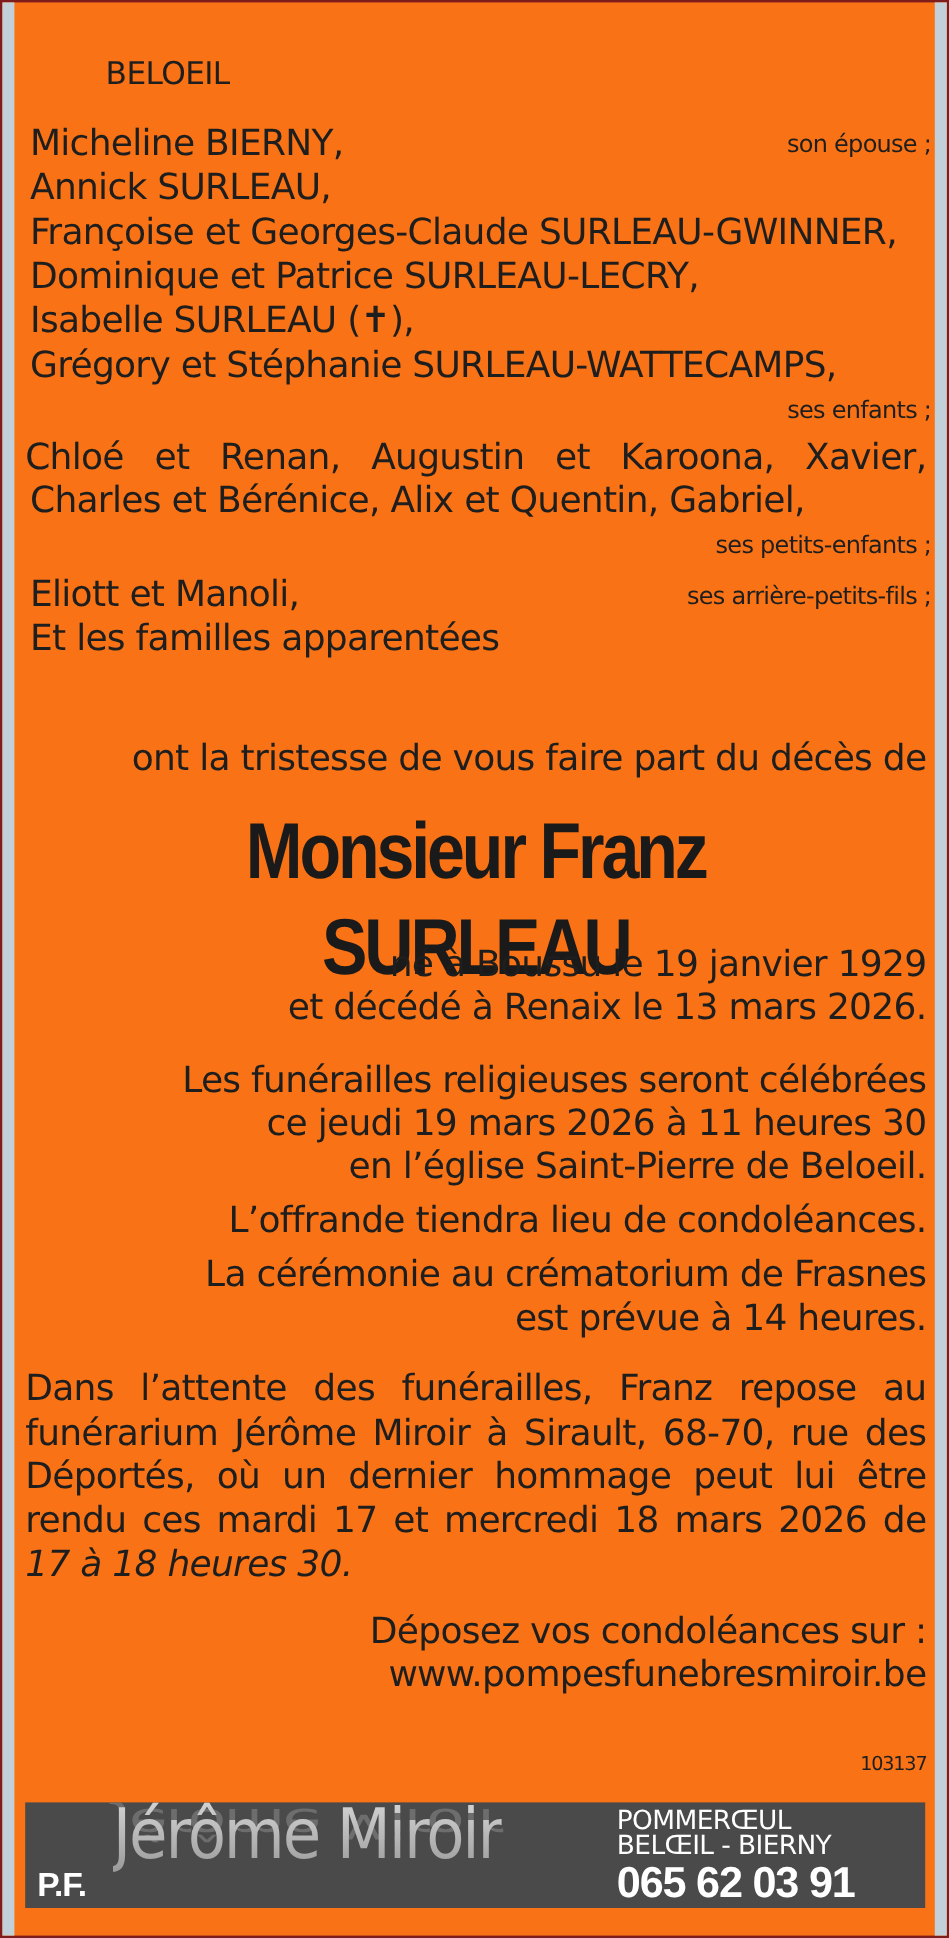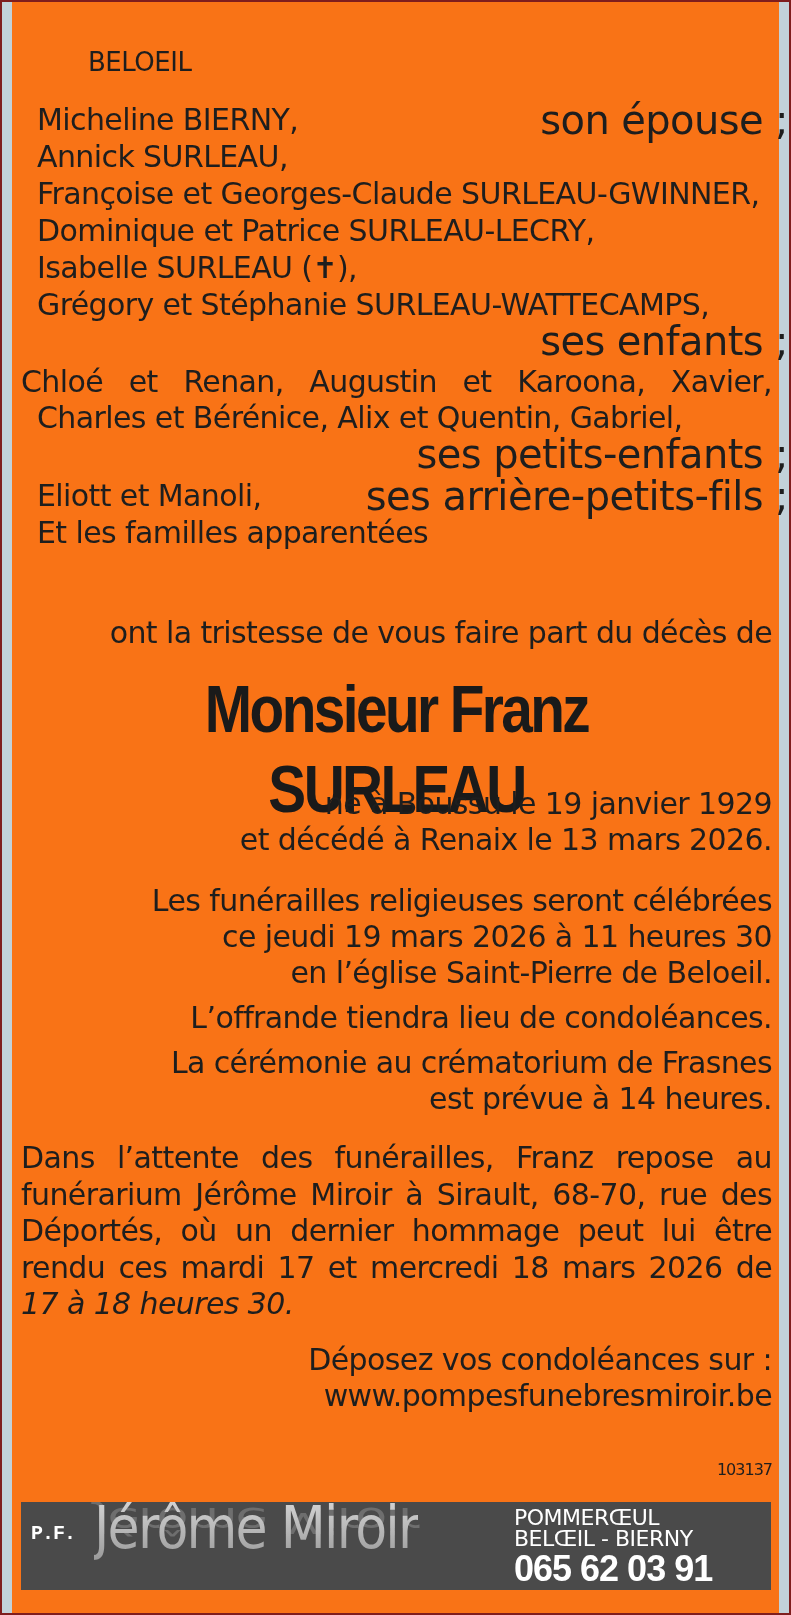--- a/index.html
+++ b/index.html
@@ -3,32 +3,32 @@
 <meta charset="utf-8">
 <style>
   html, body { margin: 0; padding: 0; background: #ffffff; }
   body { width: 791px; height: 1615px; position: relative; overflow: hidden; font-family: "DejaVu Sans", sans-serif; color: #1e1e1e; }
   .frame { position: absolute; left: 0; top: 0; width: 787px; height: 1611px; border: 2px solid #7f1d1d; background: #f97316; }
   .strip-left { position: absolute; left: 0; top: 0; width: 10px; height: 100%; background: #c2d1d9; }
   .strip-right { position: absolute; right: 0; top: 0; width: 10px; height: 100%; background: #c2d1d9; }
   .content { position: absolute; left: 19px; top: 0; width: 751px; }
   .t { position: absolute; font-size: 30px; line-height: 36px; white-space: nowrap; letter-spacing: -0.6px; }
   .town { left: 67px; top: 42px; font-size: 26px; letter-spacing: -0.5px; }
-  .row { position: absolute; left: 16px; width: 751px; height: 36px; }
+  .row { position: absolute; left: 4px; width: 751px; height: 36px; }
   .row .l { position: absolute; left: 0; top: 0; font-size: 30px; line-height: 36px; white-space: nowrap; letter-spacing: -0.6px; }
-  .row .r { position: absolute; right: 0; top: 0; font-size: 40px; line-height: 36px; white-space: nowrap; letter-spacing: -0.6px; }
+  .row .r { position: absolute; right: 0; top: 0; font-size: 20px; line-height: 36px; white-space: nowrap; letter-spacing: -0.6px; }
   .just { position: absolute; left: 0; width: 751px; font-size: 30px; line-height: 36px; text-align: justify; text-align-last: justify; letter-spacing: -0.6px; }
   .center { position: absolute; left: 0; width: 751px; text-align: right; font-size: 30px; line-height: 36px; letter-spacing: -0.6px; white-space: nowrap; }
   .name { position: absolute; left: 0; width: 751px; text-align: center; font-family: "Liberation Sans", sans-serif; font-weight: bold; font-size: 66px; line-height: 80px; letter-spacing: -3px; transform: scaleX(0.86); transform-origin: center; color: #1a1a1a; }
   .para { position: absolute; left: 0; width: 751px; font-size: 30px; line-height: 36.5px; text-align: justify; letter-spacing: -0.6px; }
   .para span { display: block; text-align: justify; text-align-last: justify; }
   .para span.last { text-align-last: left; font-style: italic; }
   .ref { position: absolute; right: 0; font-size: 16px; line-height: 24px; letter-spacing: -1px; }
   .banner { position: absolute; left: 0; width: 750px; height: 88px; background: #4a4a4a; overflow: hidden; }
-  .pf { position: absolute; left: 10px; top: 20px; font-family: Liberation Mono, monospace; font-weight: bold; color: #ffffff; font-size: 20px; letter-spacing: -1px; }
+  .pf { position: absolute; left: 10px; top: 53px; font-family: Liberation Sans, sans-serif; font-weight: bold; color: #ffffff; font-size: 28px; letter-spacing: -1px; }
   .logo { position: absolute; left: 73px; top: -6px; font-family: "DejaVu Sans", sans-serif; font-size: 58px; line-height: 64px; color: #b5b5b5; letter-spacing: -2px; transform: scaleX(0.9); transform-origin: left; background: linear-gradient(#d8d8d8, #9a9a9a); -webkit-background-clip: text; background-clip: text; -webkit-text-fill-color: transparent; }
   .logo-refl { position: absolute; left: 73px; top: 37px; font-family: "DejaVu Sans", sans-serif; font-size: 58px; line-height: 64px; letter-spacing: -2px; color: #7a7a7a; opacity: 0.75; transform: scaleX(0.9) scaleY(-0.6); transform-origin: left top; }
   .loc1, .loc2 { position: absolute; left: 493px; color: #ffffff; font-size: 22px; line-height: 22px; letter-spacing: -0.5px; }
   .loc1 { top: 5px; }
   .loc2 { top: 26px; }
   .phone { position: absolute; left: 493px; top: 47px; color: #ffffff; font-family: "Liberation Sans", sans-serif; font-weight: bold; font-size: 36px; line-height: 40px; letter-spacing: -1px; }
 </style>
 </head>
 <body>
 

